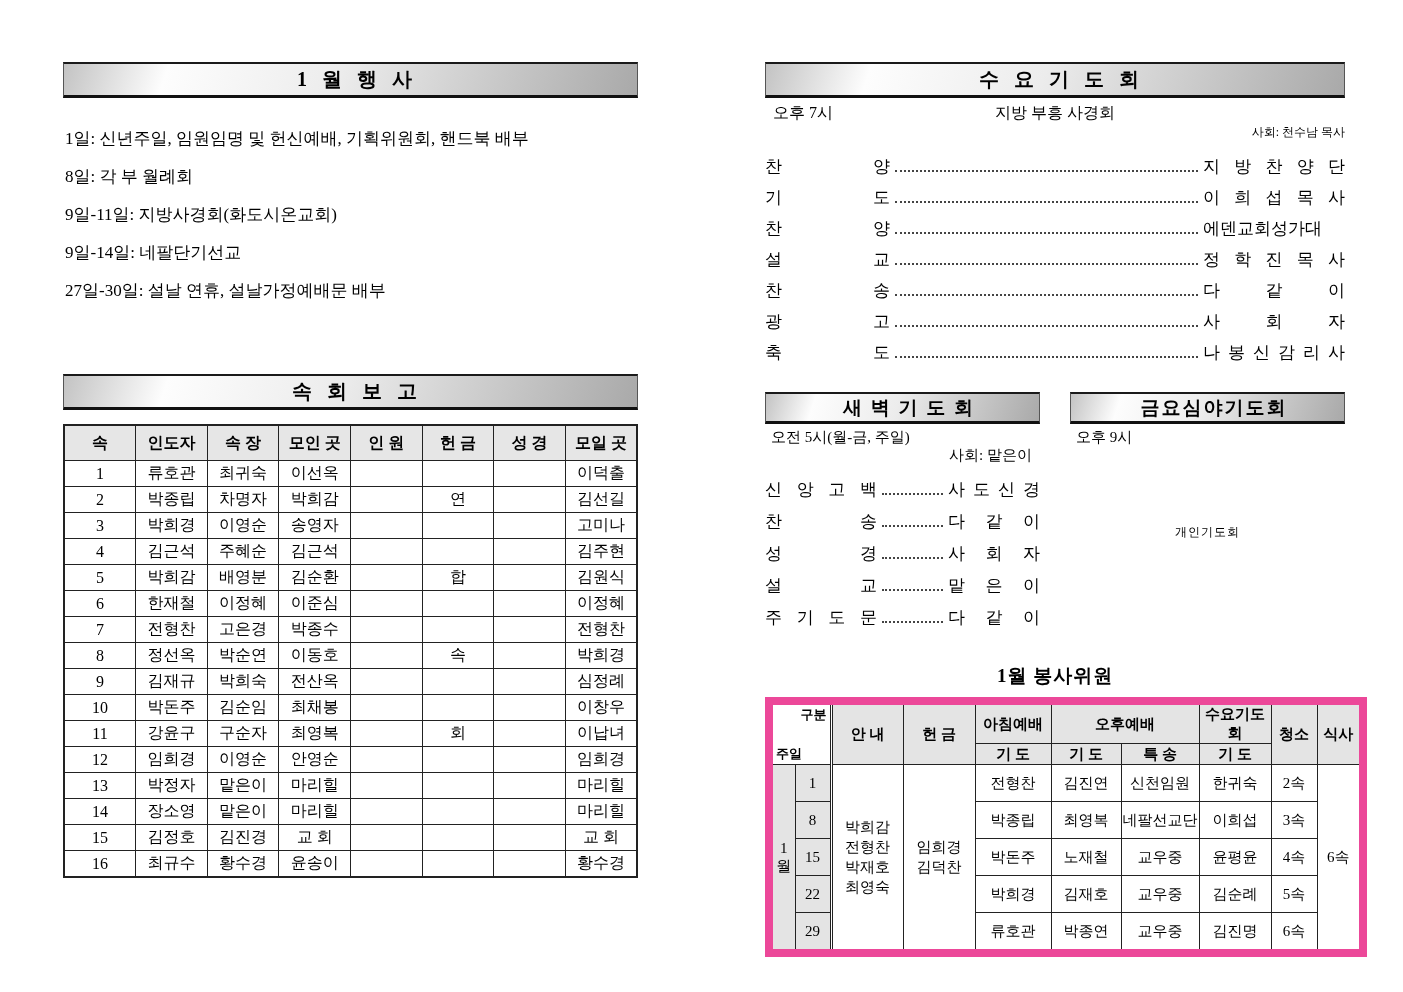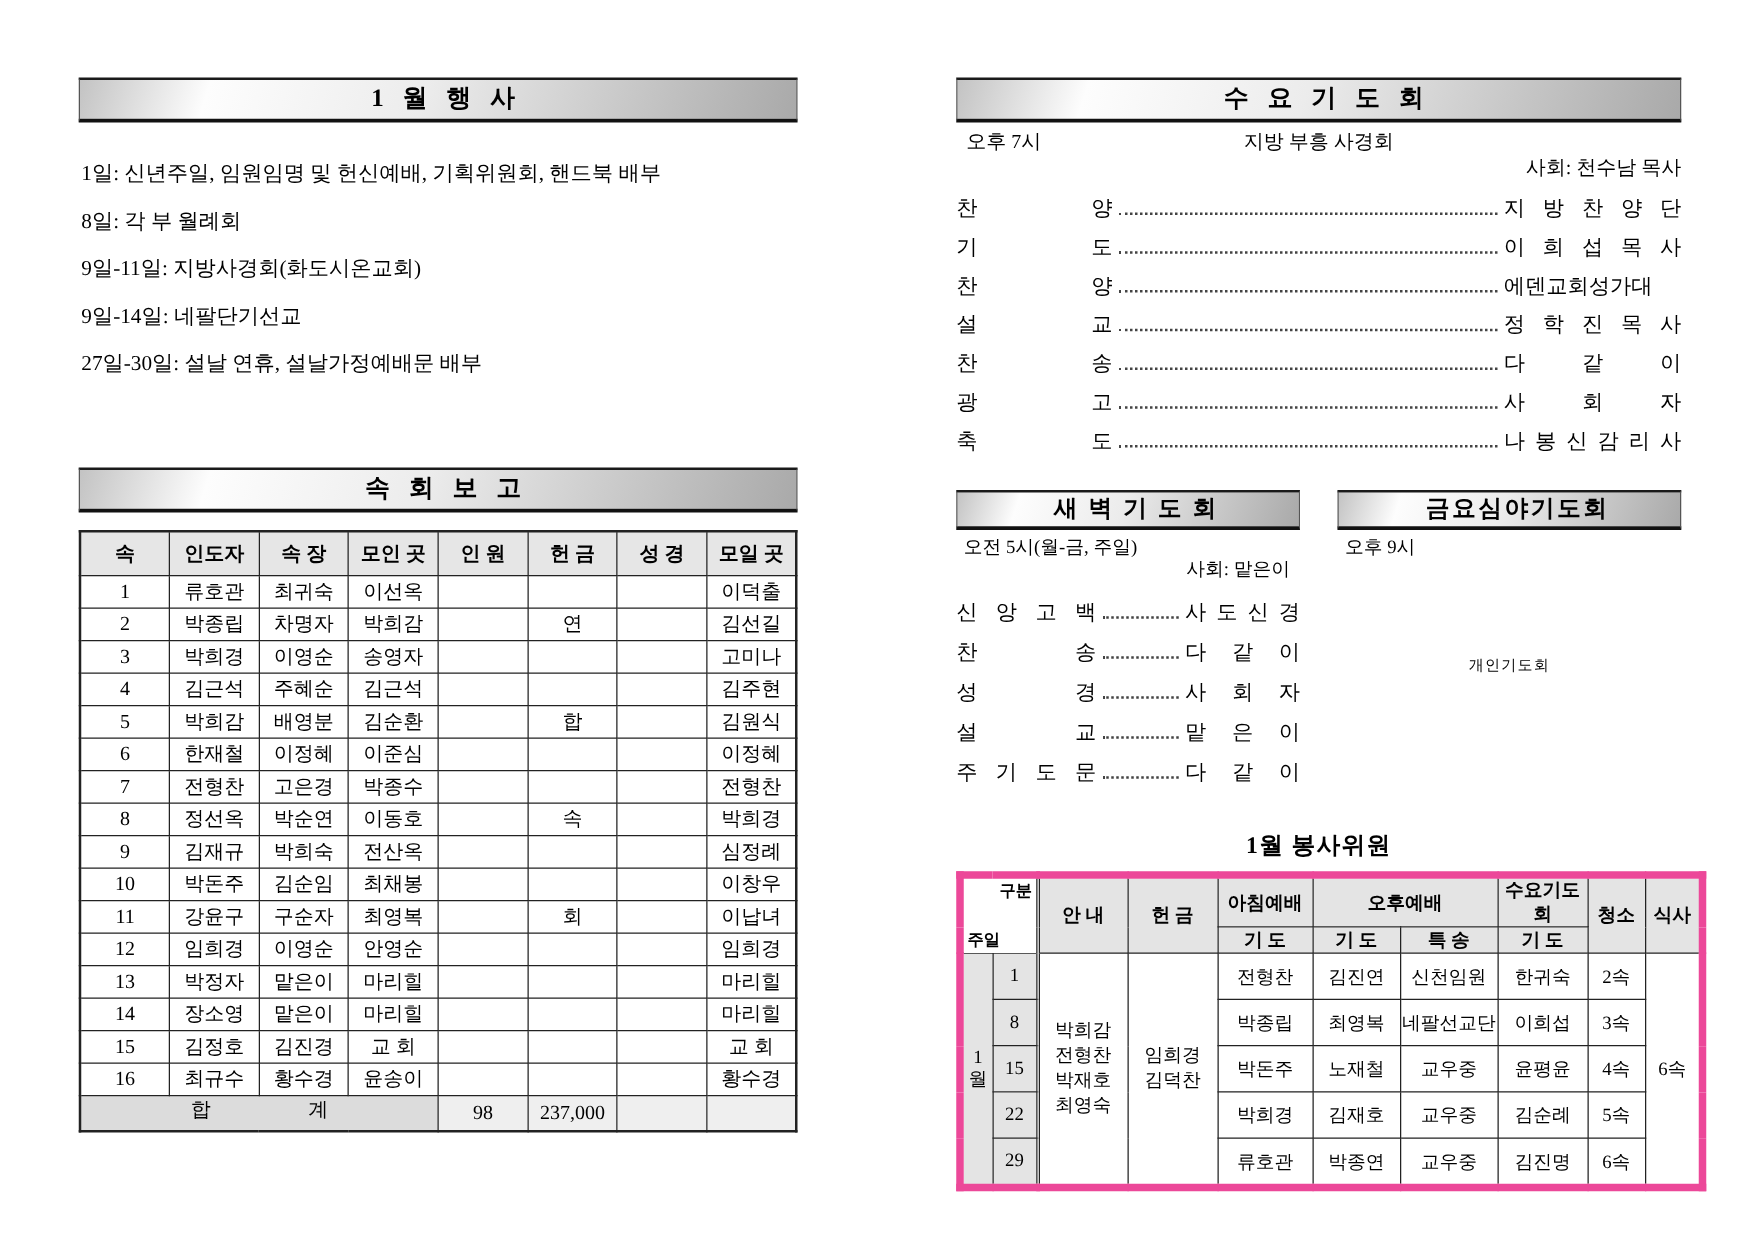--- a/index.html
+++ b/index.html
@@ -33,38 +33,38 @@
   }
   table.rpt th { background:#e6e6e6; border:1px solid #222; height:32px; font-size:16px; font-weight:bold; }
   table.rpt td { border:1px solid #222; height:25px; padding:0 2px; overflow:hidden; white-space:nowrap; }
   table.rpt tr.tot td { background:#efefef; height:27px; }
   table.rpt tr.tot td.tot-label { background:#dcdcdc; }
 
   
   .meta1 { position:relative; margin-top:5px; height:19px; font-size:16px; }
   .meta-time { position:absolute; left:8px; top:0; }
   .meta-sub { position:absolute; left:0; right:0; text-align:center; }
-  .meta2 { text-align:right; margin-top:2px; font-size:16px; height:19px; }
+  .meta2 { text-align:right; margin-top:2px; font-size:12px; height:19px; }
   .prog { margin-top:4px; }
   .pline { display:flex; align-items:flex-end; height:31px; font-size:17px; }
   .pline-sm { height:32px; }
   .jl,.jv { display:inline-block; text-align:justify; text-align-last:justify; white-space:nowrap; overflow:hidden; }
   .leader { flex:1; border-bottom:2px dotted #444; margin:0 5px 6px 5px; }
 
   .midrow { display:flex; gap:30px; margin-top:28px; }
   .mbox { width:275px; }
   .mt2 { margin-top:4px; font-size:15px; padding-left:6px; height:18px; }
   .dawn-mod { padding-right:8px; font-size:15px; margin-top:0; }
   .fri-content { margin-top:78px; text-align:center; font-size:12px; letter-spacing:1px; }
 
   
   .svc-title { margin-top:34px; text-align:center; font-weight:bold; font-size:19px; letter-spacing:1px; }
   table.svc {
     margin-top:8px; width:580px; border-collapse:collapse; table-layout:fixed;
-    border:6px solid #ec4899; font-size:15px; text-align:center;
+    border:8px solid #ec4899; font-size:15px; text-align:center;
   }
   table.svc th, table.svc td { border:1px solid #222; padding:0 1px; overflow:hidden; }
   table.svc th { background:#e4e4e4; font-weight:bold; height:20px; font-size:15px; }
   table.svc td { height:36px; background:#fff; }
   table.svc td.gray { background:#e4e4e4; }
   table.svc .dbl { border-left:3px double #222; }
   td.corner {
     position:relative; padding:0;
     background:
       linear-gradient(to bottom right, rgba(0,0,0,0) calc(50% - 1px), #222 calc(50% - 1px), #222 calc(50% + 1px), rgba(0,0,0,0) calc(50% + 1px)),
@@ -261,27 +261,20 @@
           </tr>
           <tr>
             <td>16</td>
             <td>최규수</td>
             <td>황수경</td>
             <td>윤송이</td>
             <td></td>
             <td></td>
             <td></td>
             <td>황수경</td>
-          </tr>
-          <tr class="tot">
-            <td class="tot-label" colspan="4"><span class="jl" style="width: 110px;">합 계</span></td>
-            <td>98</td>
-            <td>237,000</td>
-            <td></td>
-            <td></td>
           </tr>
         </tbody>
     </table>
   </div>
 
   <div class="col-right">
     <div class="bar">
       <span>수 요 기 도 회</span>
     </div>
     <div class="meta1">

